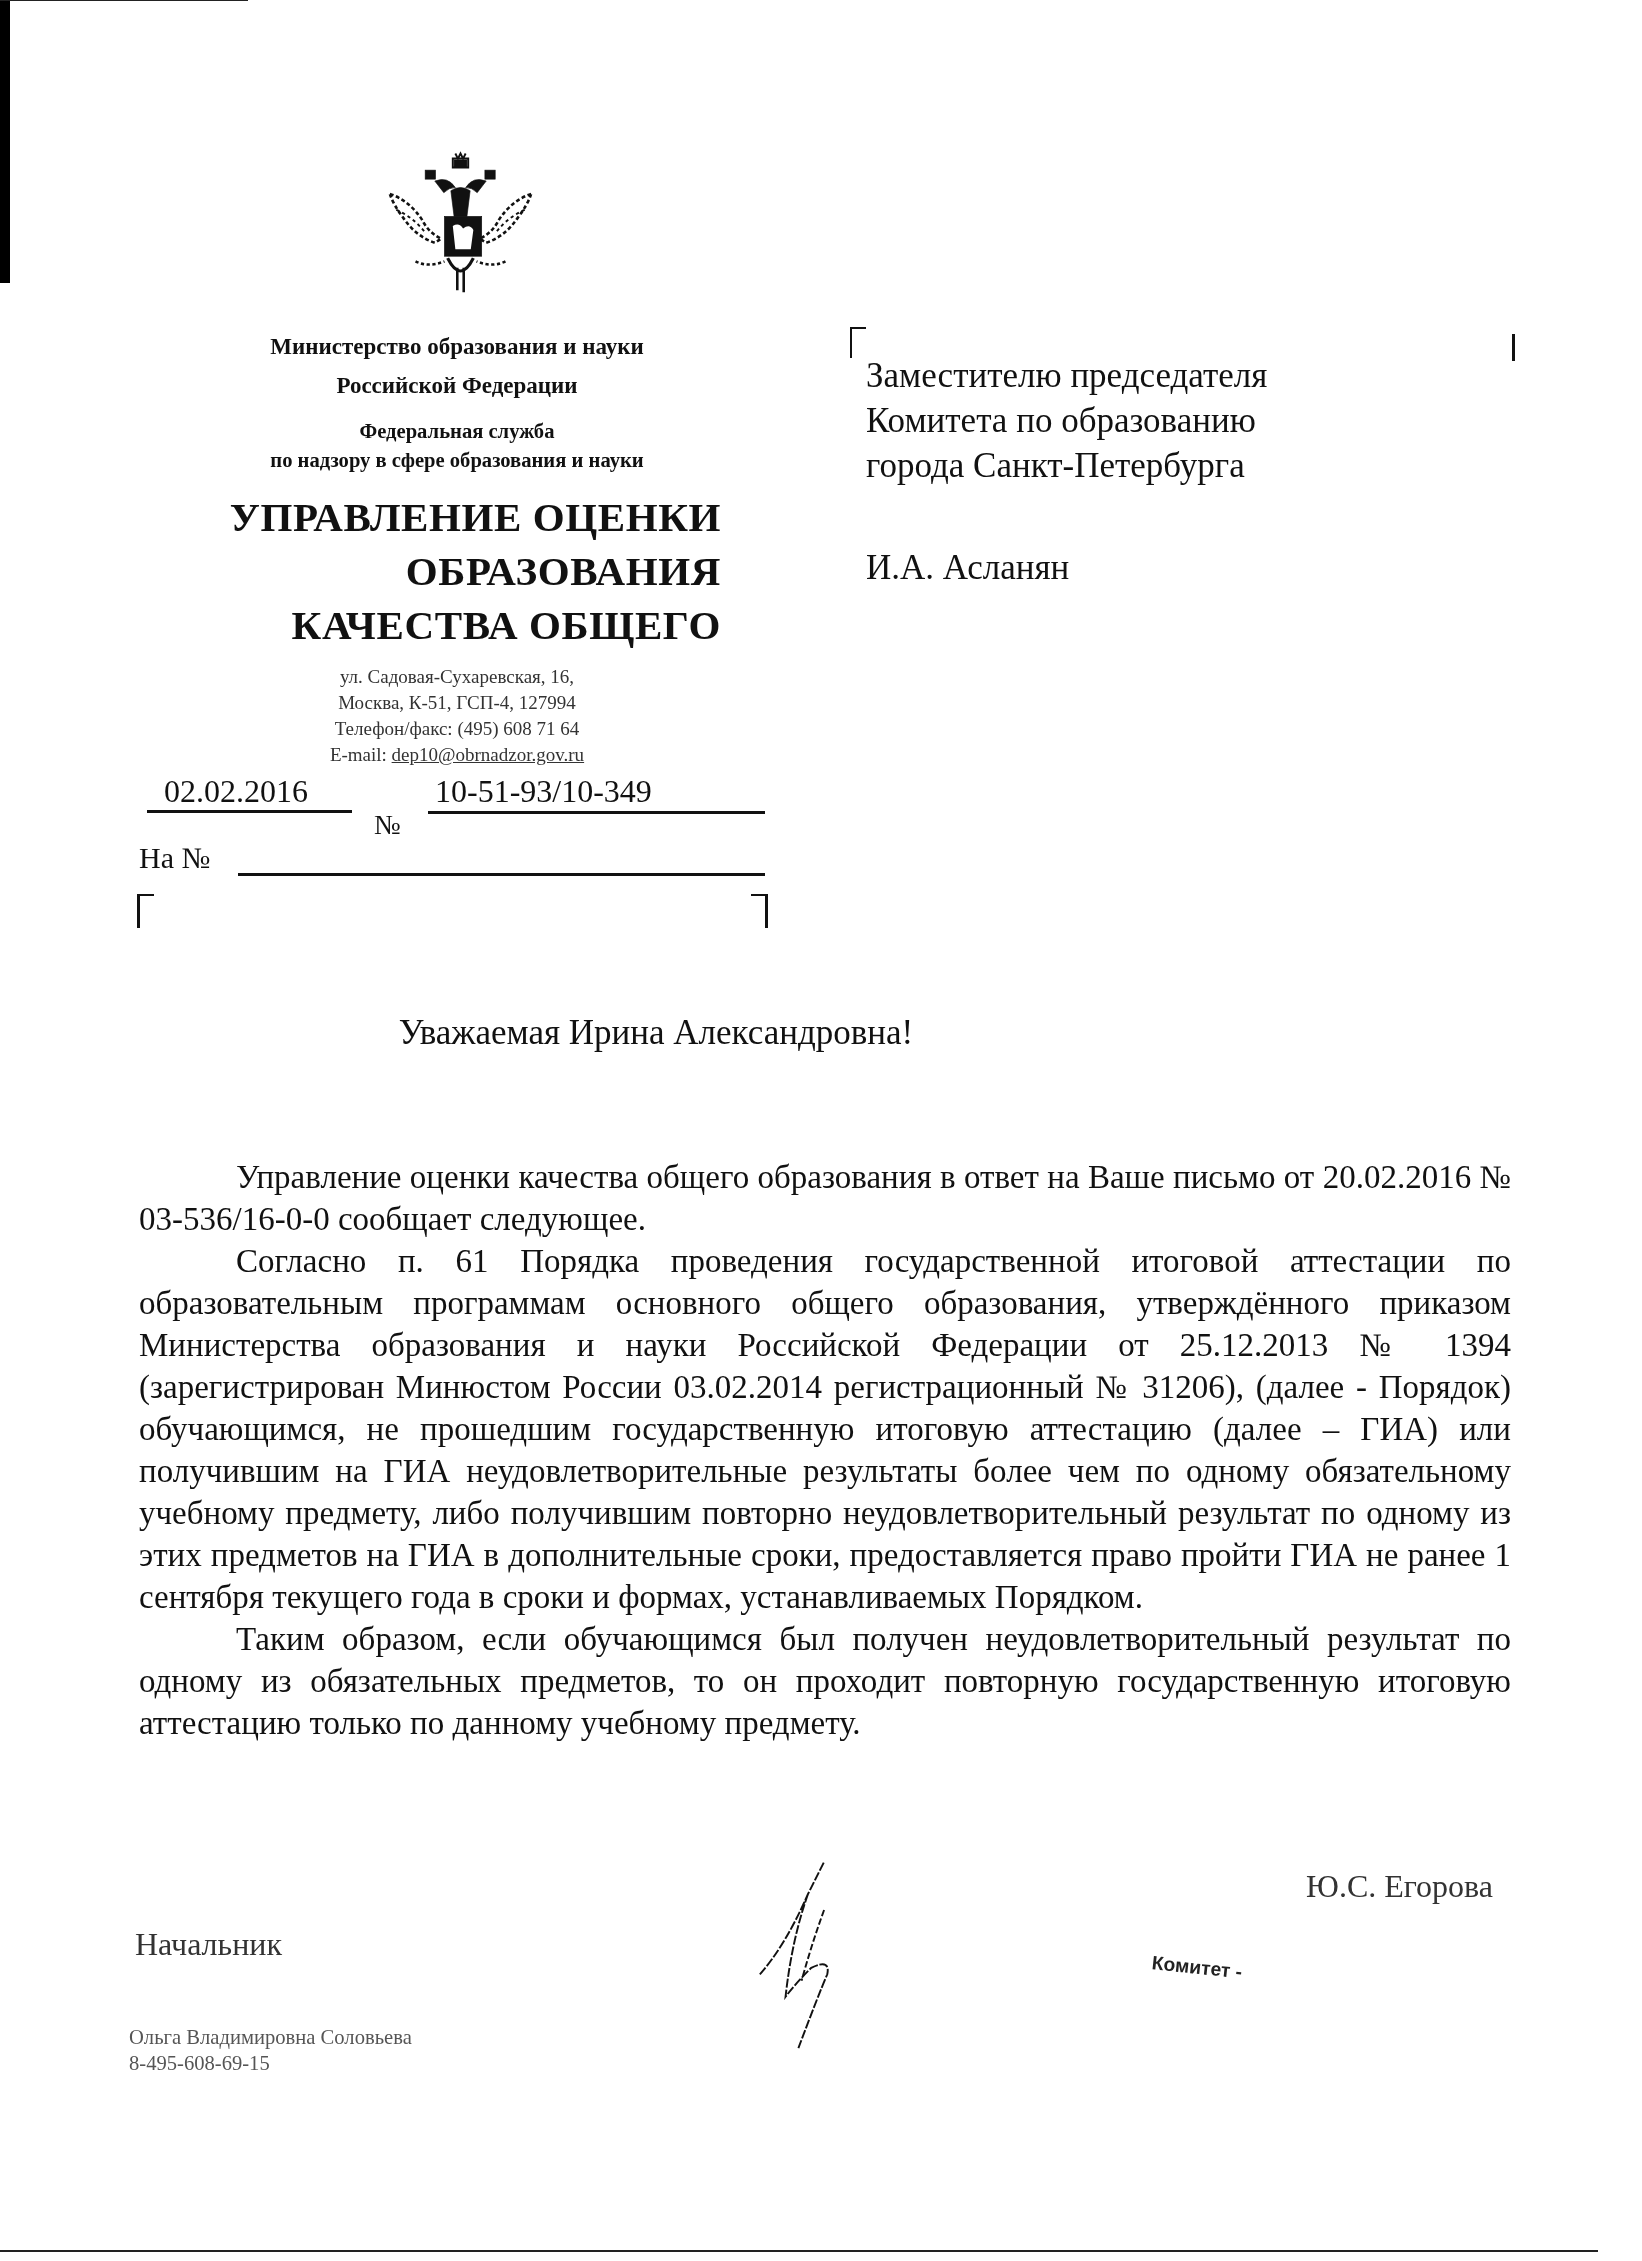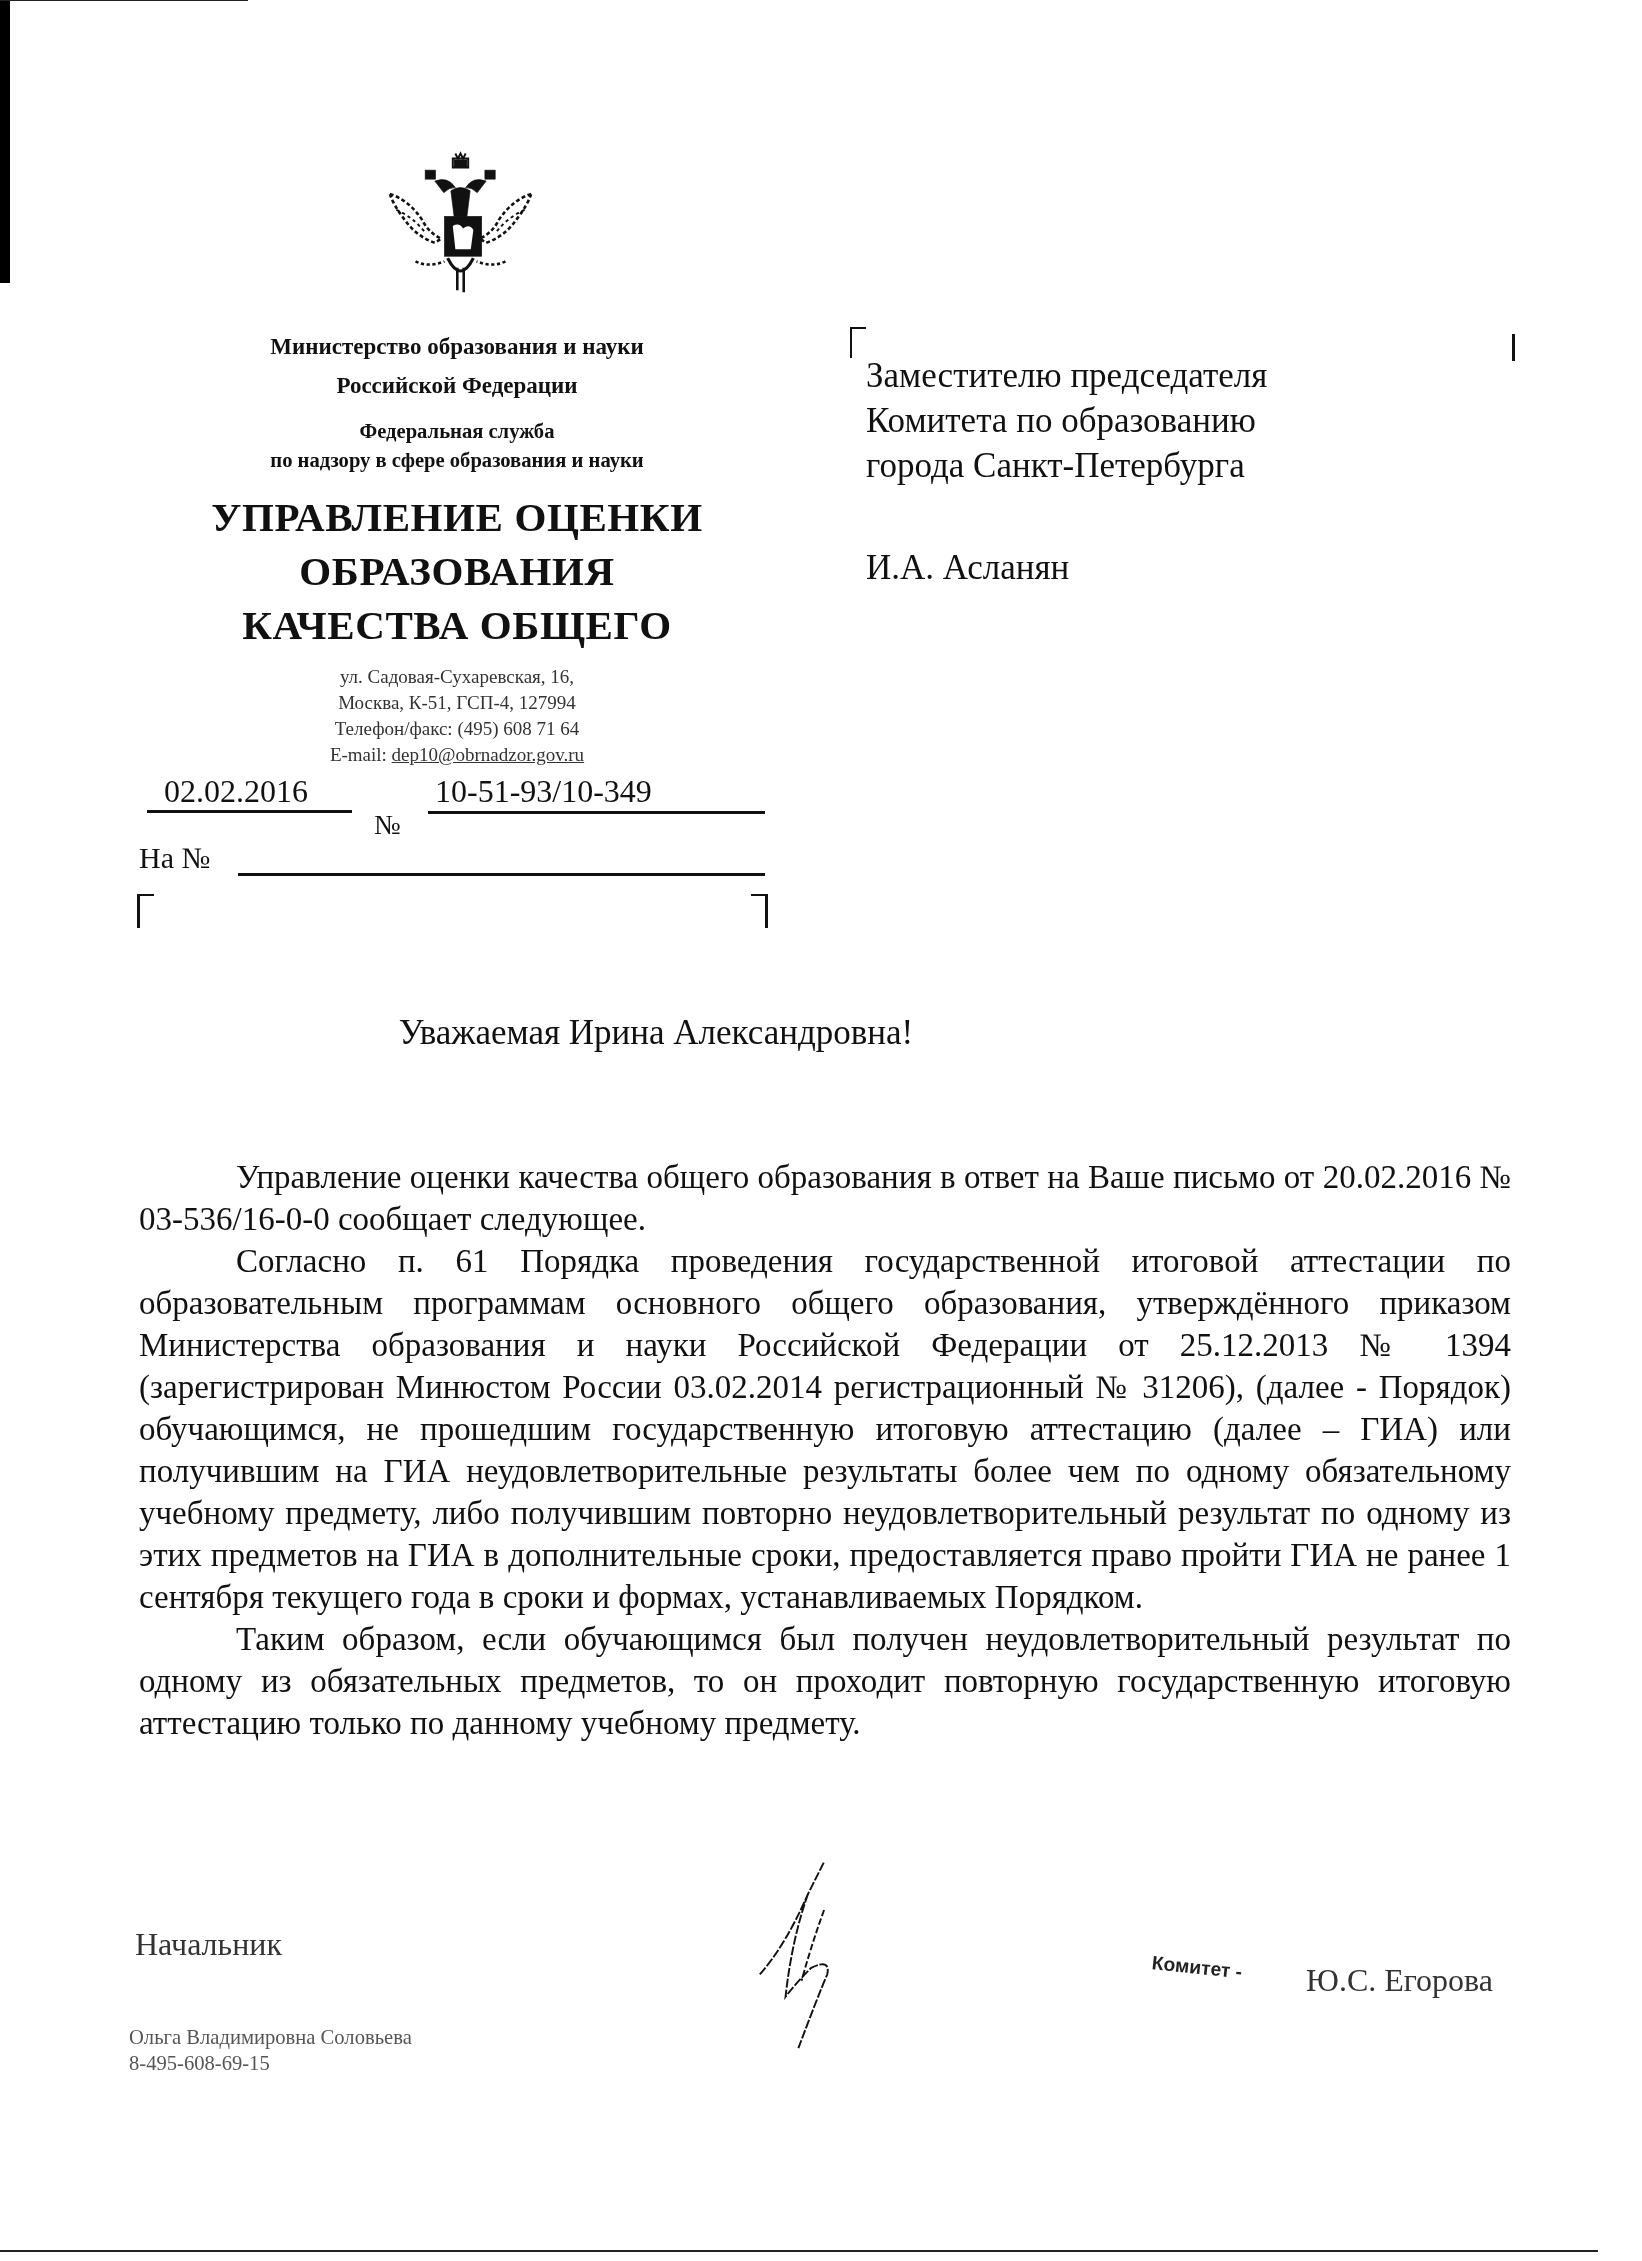--- a/index.html
+++ b/index.html
@@ -12,21 +12,21 @@
   .top-line { left: 0; top: 0; width: 248px; height: 1.3px; background: #222; }
   .bottom-line { left: 0; top: 2250px; width: 1598px; height: 1.9px; background: #222; }
 
   
   .emblem { left: 377px; top: 139px; width: 167px; height: 158px; }
 
   
   .lh { left: 193px; width: 528px; text-align: center; }
   .lh-ministry { top: 327px; font-size: 23px; line-height: 39px; font-weight: bold; }
   .lh-service { top: 417px; font-size: 20.6px; line-height: 29px; font-weight: bold; }
-  .lh-dept { top: 490px; font-size: 41px; line-height: 54px; font-weight: bold; letter-spacing: 0.6px; }
+  .lh-dept { top: 490px; font-size: 41px; line-height: 54px; font-weight: bold; letter-spacing: 0.6px; text-align: right; }
   .lh-contacts { top: 664px; font-size: 19px; line-height: 26px; color: #333; }
   .lh-contacts .email { text-decoration: underline; }
 
   
   .reg-date { left: 164px; top: 773px; font-size: 32px; }
   .reg-num { left: 435px; top: 773px; font-size: 32px; }
   .reg-line1 { left: 147px; top: 810px; width: 205px; height: 2.6px; background: #111; }
   .reg-line2 { left: 428px; top: 811px; width: 337px; height: 2.6px; background: #111; }
   .reg-no-label { left: 374px; top: 809px; font-size: 28px; }
   .reply-label { left: 139px; top: 841px; font-size: 30px; }
@@ -45,21 +45,21 @@
 
   
   .salutation { left: 0; width: 1312px; top: 1013px; text-align: center; font-size: 35px; }
 
   
   .letter-body { left: 139px; width: 1372px; top: 1156px; font-size: 33px; line-height: 42px; text-align: justify; }
   .letter-body p { margin: 0; text-indent: 97px; }
 
   
   .sig-position { left: 135px; top: 1926px; font-size: 32px; color: #333; }
-  .sig-name { left: 1306px; top: 1962px; font-size: 32px; color: #333; }
+  .sig-name { left: 1306px; top: 1868px; font-size: 32px; color: #333; }
   .stamp-text { left: 1152px; top: 1952px; font-size: 19.3px; font-family: "Liberation Sans", sans-serif; font-weight: bold;
                 transform: rotate(6deg); transform-origin: left center; color: #222; }
   .signature { left: 747px; top: 1855px; width: 167px; height: 200px; }
 
   
   .executor { left: 129px; top: 2024px; font-size: 20.6px; line-height: 26px; color: #555; }
 </style>
 </head>
 <body>
 

